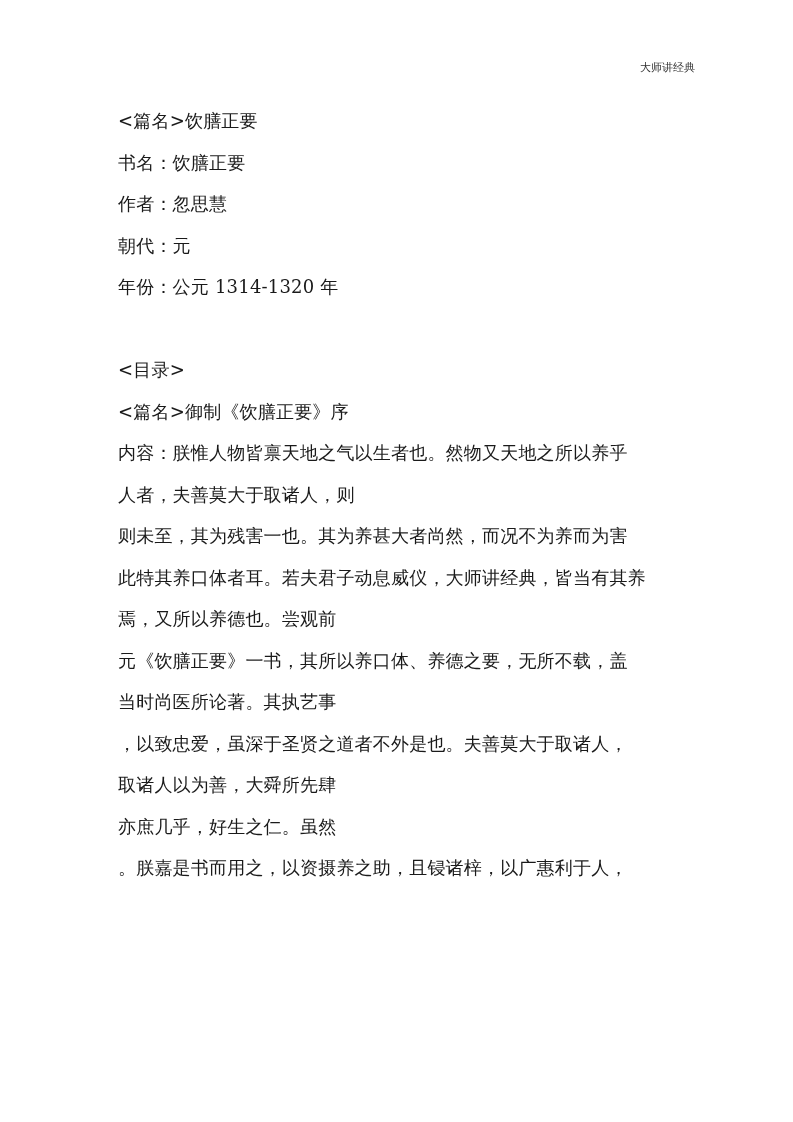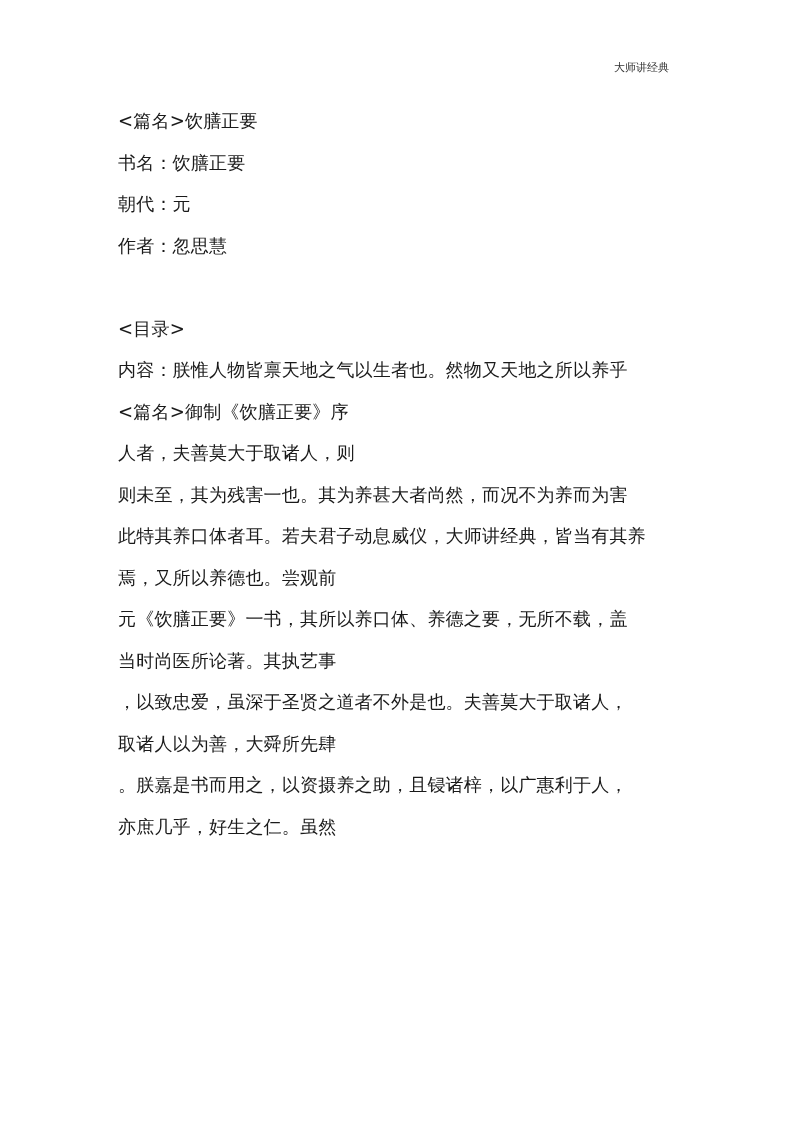--- a/index.html
+++ b/index.html
@@ -1,39 +1,40 @@
 <!DOCTYPE html>
 <html><head>
   <meta charset="utf-8">
   <style>
     html, body { margin: 0; padding: 0; background: #ffffff; }
     body { width: 793px; height: 1122px; position: relative; overflow: hidden;
       font-family: "DejaVu Serif", "Liberation Serif", serif; color: #1a1a1a; }
-    .header { position: absolute; top: 60px; right: 124px; font-size: 11px; color: #333; }
+    .header { position: absolute; top: 60px; right: 98px; font-size: 11px; color: #333; }
     .content { position: absolute; left: 118px; top: 100px; width: 560px; }
     .line { font-size: 18px; line-height: 41.5px; height: 41.5px; white-space: nowrap; letter-spacing: 0.2px; }
     .gap { height: 41.5px; }
   </style>
 </head>
 <body>
 
 <div class="header">大师讲经典</div>
 
 <div class="content">
   <div class="line">&lt;篇名&gt;饮膳正要</div>
   <div class="line">书名：饮膳正要</div>
+  <div class="line">作者：忽思慧</div>
   <div class="line">朝代：元</div>
-  <div class="line">作者：忽思慧</div>
+  <div class="line">年份：公元 1314-1320 年</div>
   <div class="gap"></div>
   <div class="line">&lt;目录&gt;</div>
+  <div class="line">&lt;篇名&gt;御制《饮膳正要》序</div>
   <div class="line">内容：朕惟人物皆禀天地之气以生者也。然物又天地之所以养乎</div>
-  <div class="line">&lt;篇名&gt;御制《饮膳正要》序</div>
   <div class="line">人者，夫善莫大于取诸人，则</div>
   <div class="line">则未至，其为残害一也。其为养甚大者尚然，而况不为养而为害</div>
   <div class="line">此特其养口体者耳。若夫君子动息威仪，大师讲经典，皆当有其养</div>
   <div class="line">焉，又所以养德也。尝观前</div>
   <div class="line">元《饮膳正要》一书，其所以养口体、养德之要，无所不载，盖</div>
   <div class="line">当时尚医所论著。其执艺事</div>
   <div class="line">，以致忠爱，虽深于圣贤之道者不外是也。夫善莫大于取诸人，</div>
   <div class="line">取诸人以为善，大舜所先肆</div>
+  <div class="line">亦庶几乎，好生之仁。虽然</div>
   <div class="line">。朕嘉是书而用之，以资摄养之助，且锓诸梓，以广惠利于人，</div>
-  <div class="line">亦庶几乎，好生之仁。虽然</div>
 </div>
 
 </body></html>

